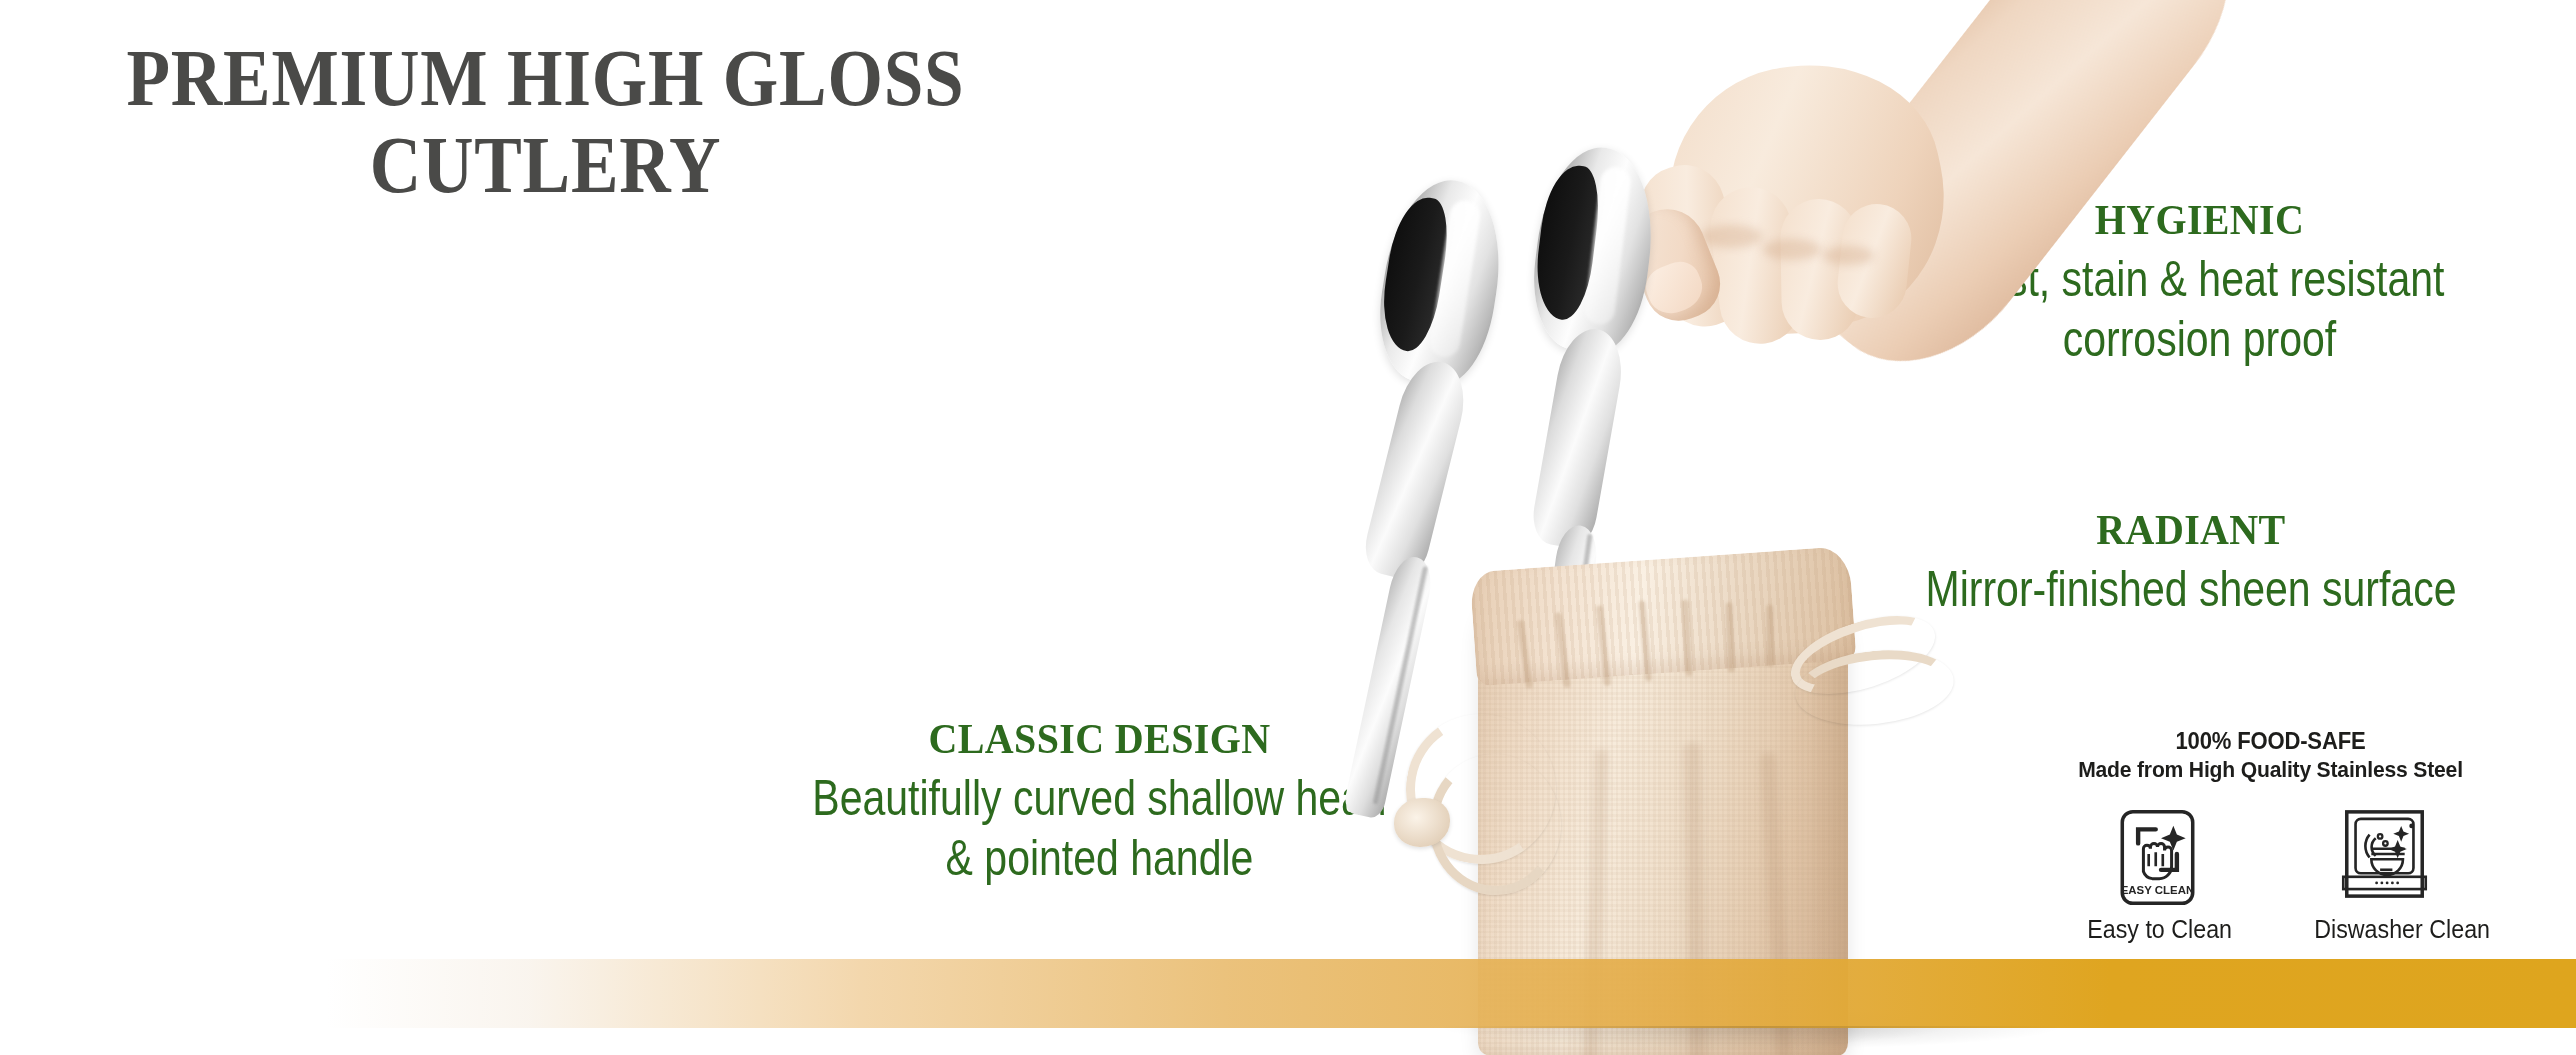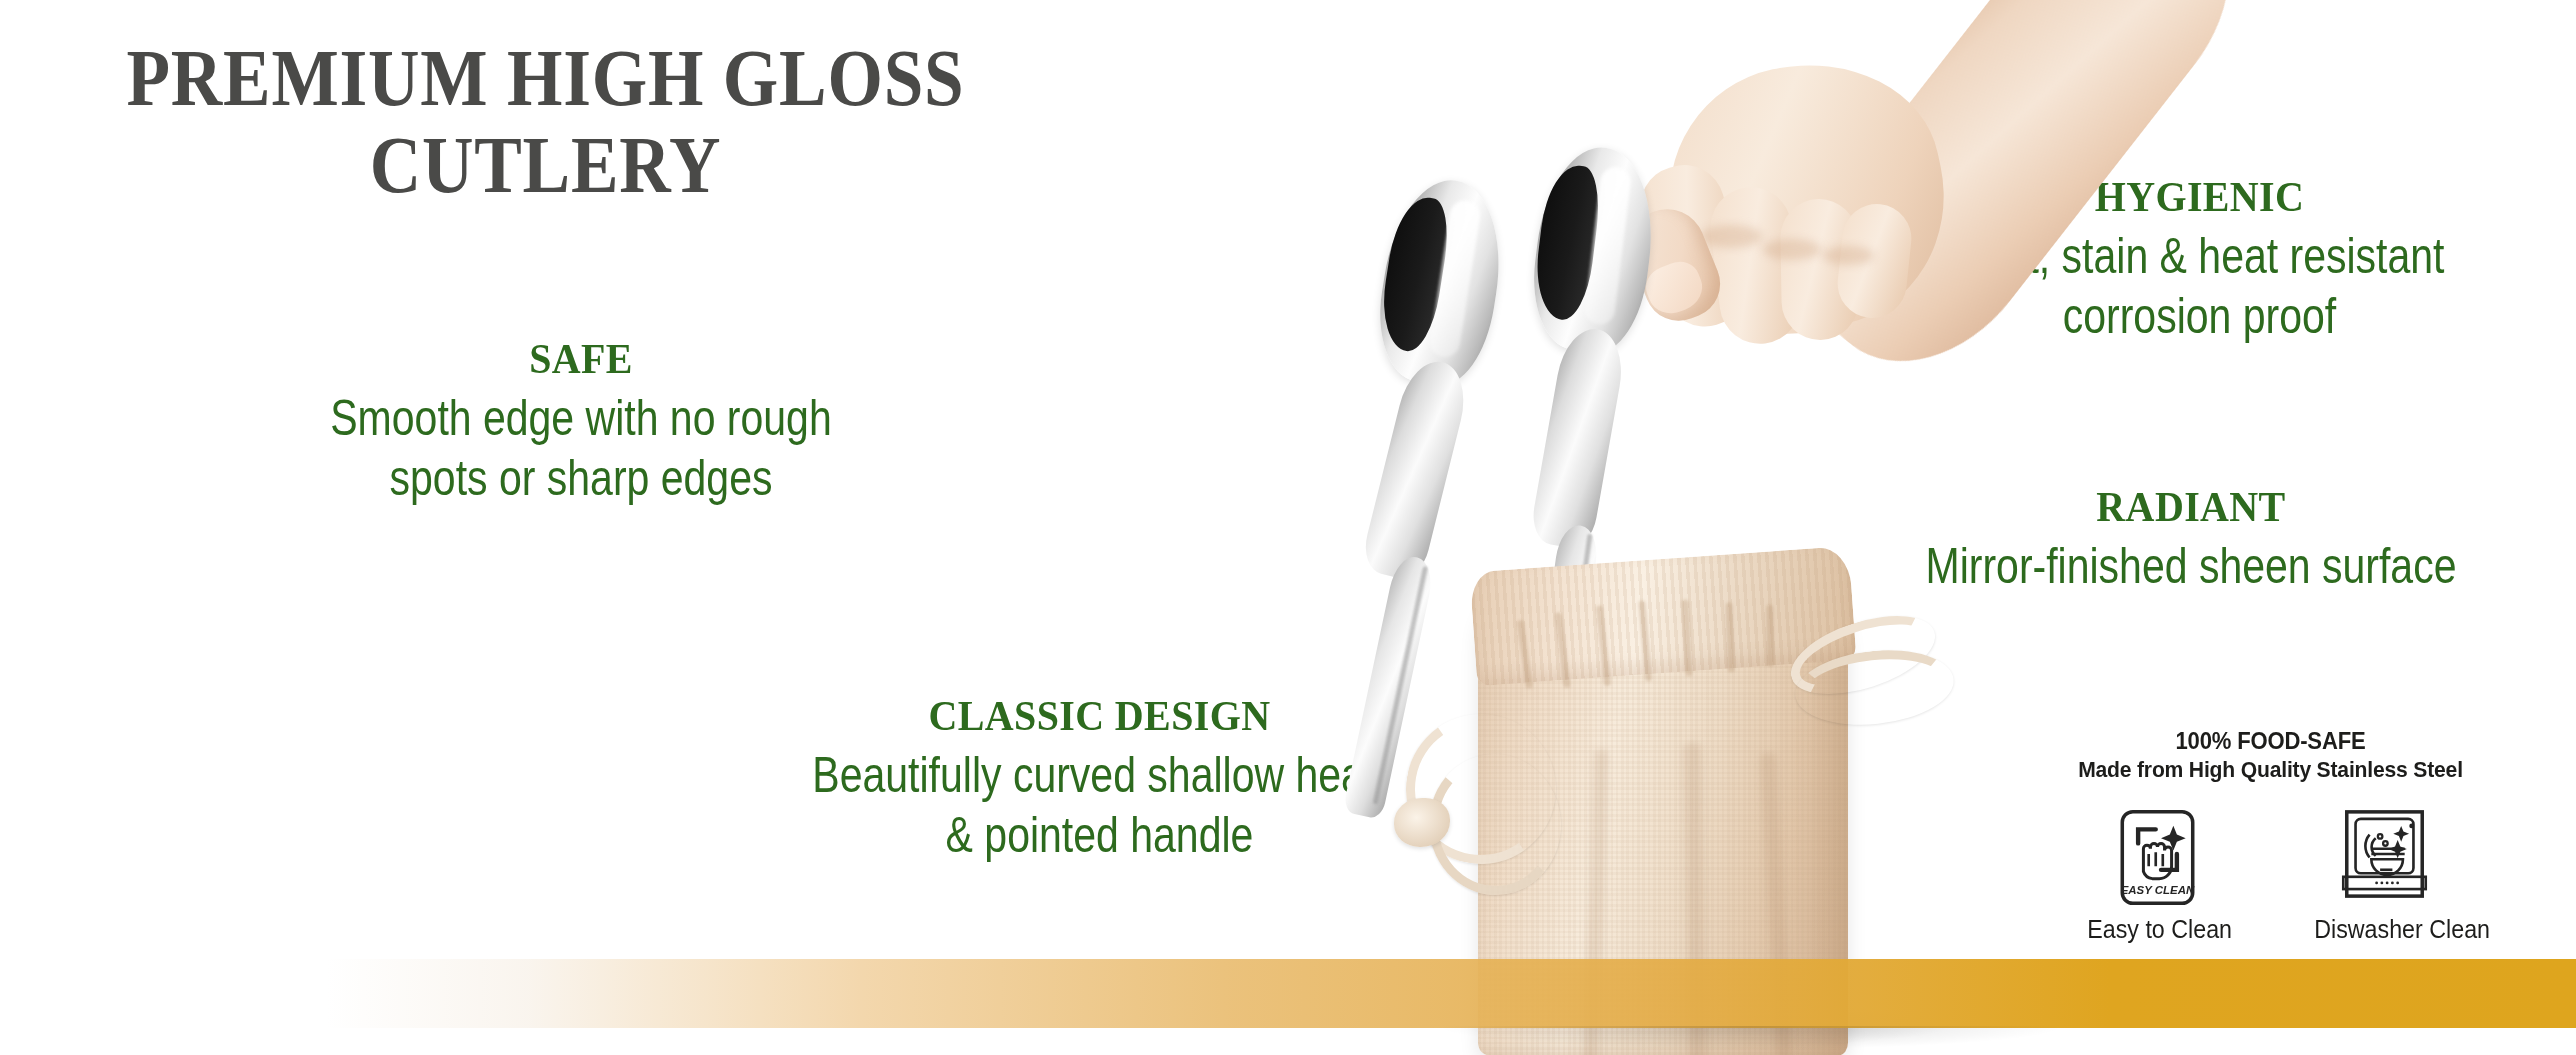--- a/index.html
+++ b/index.html
@@ -22,21 +22,21 @@
     font-size:81px;
     line-height:1.08;
     letter-spacing:0.9px;
     color:#4a4a48;
     transform:scaleX(0.88);
     transform-origin:center top;
     white-space:pre-line;
   }
 
   
-  .feat{position:absolute;text-align:center;}
+  .feat{position:absolute;text-align:center;margin-top:23px;}
   .feat .fh{
     font-family:"Liberation Serif",serif;
     font-weight:bold;
     color:#2d6a1e;
     letter-spacing:0.4px;
     transform:scaleX(0.93);
     margin:0 0 5.3px 0;
   }
   .feat .fb{
     font-family:"Liberation Sans",sans-serif;
@@ -71,21 +71,21 @@
   #cert{position:absolute;left:1980px;top:727px;width:581px;text-align:center;}
   #cert .cert-line{
     font-family:"Liberation Sans",sans-serif;
     font-weight:bold;color:#1d1d1b;
     font-size:22px;line-height:1.28;letter-spacing:-0.2px;
     transform:scaleX(0.96);
   }
   #cert .cert-line.l1{font-size:23px;}
   .badges{display:flex;justify-content:center;gap:77px;margin-top:23px;}
   .badge{width:150px;text-align:center;}
-  .badge .glyph{height:99px;display:flex;align-items:center;justify-content:center;font-style:italic;}
+  .badge .glyph{height:99px;display:flex;align-items:center;justify-content:center;}
   .badge .blabel{
     font-family:"Liberation Sans",sans-serif;
     font-size:25px;color:#1d1d1b;margin-top:8.8px;
     transform:scaleX(0.93);white-space:nowrap;
   }
 
   
   #gold-band{
     position:absolute;left:0;top:959px;width:2576px;height:69px;
     background:linear-gradient(to right,
@@ -310,25 +310,20 @@
         <div class="ruche" id="r7"></div>
       </div>
       <div class="cord" id="cord-r1"></div>
       <div class="cord" id="cord-r2"></div>
       <div class="cord" id="cord-l1"></div>
       <div class="cord" id="cord-l2"></div>
       <div id="knot"></div>
     </div>
   </div>
 
-  <div class="feat" id="feat-safe">
-    <div class="fh">SAFE</div>
-    <div class="fb">Smooth edge with no rough
-spots or sharp edges</div>
-  </div>
 
   <div class="feat" id="feat-hygienic">
     <div class="fh">HYGIENIC</div>
     <div class="fb">Rust, stain &amp; heat resistant
 corrosion proof</div>
   </div>
 
   <div class="feat" id="feat-radiant">
     <div class="fh">RADIANT</div>
     <div class="fb">Mirror-finished sheen surface</div>

